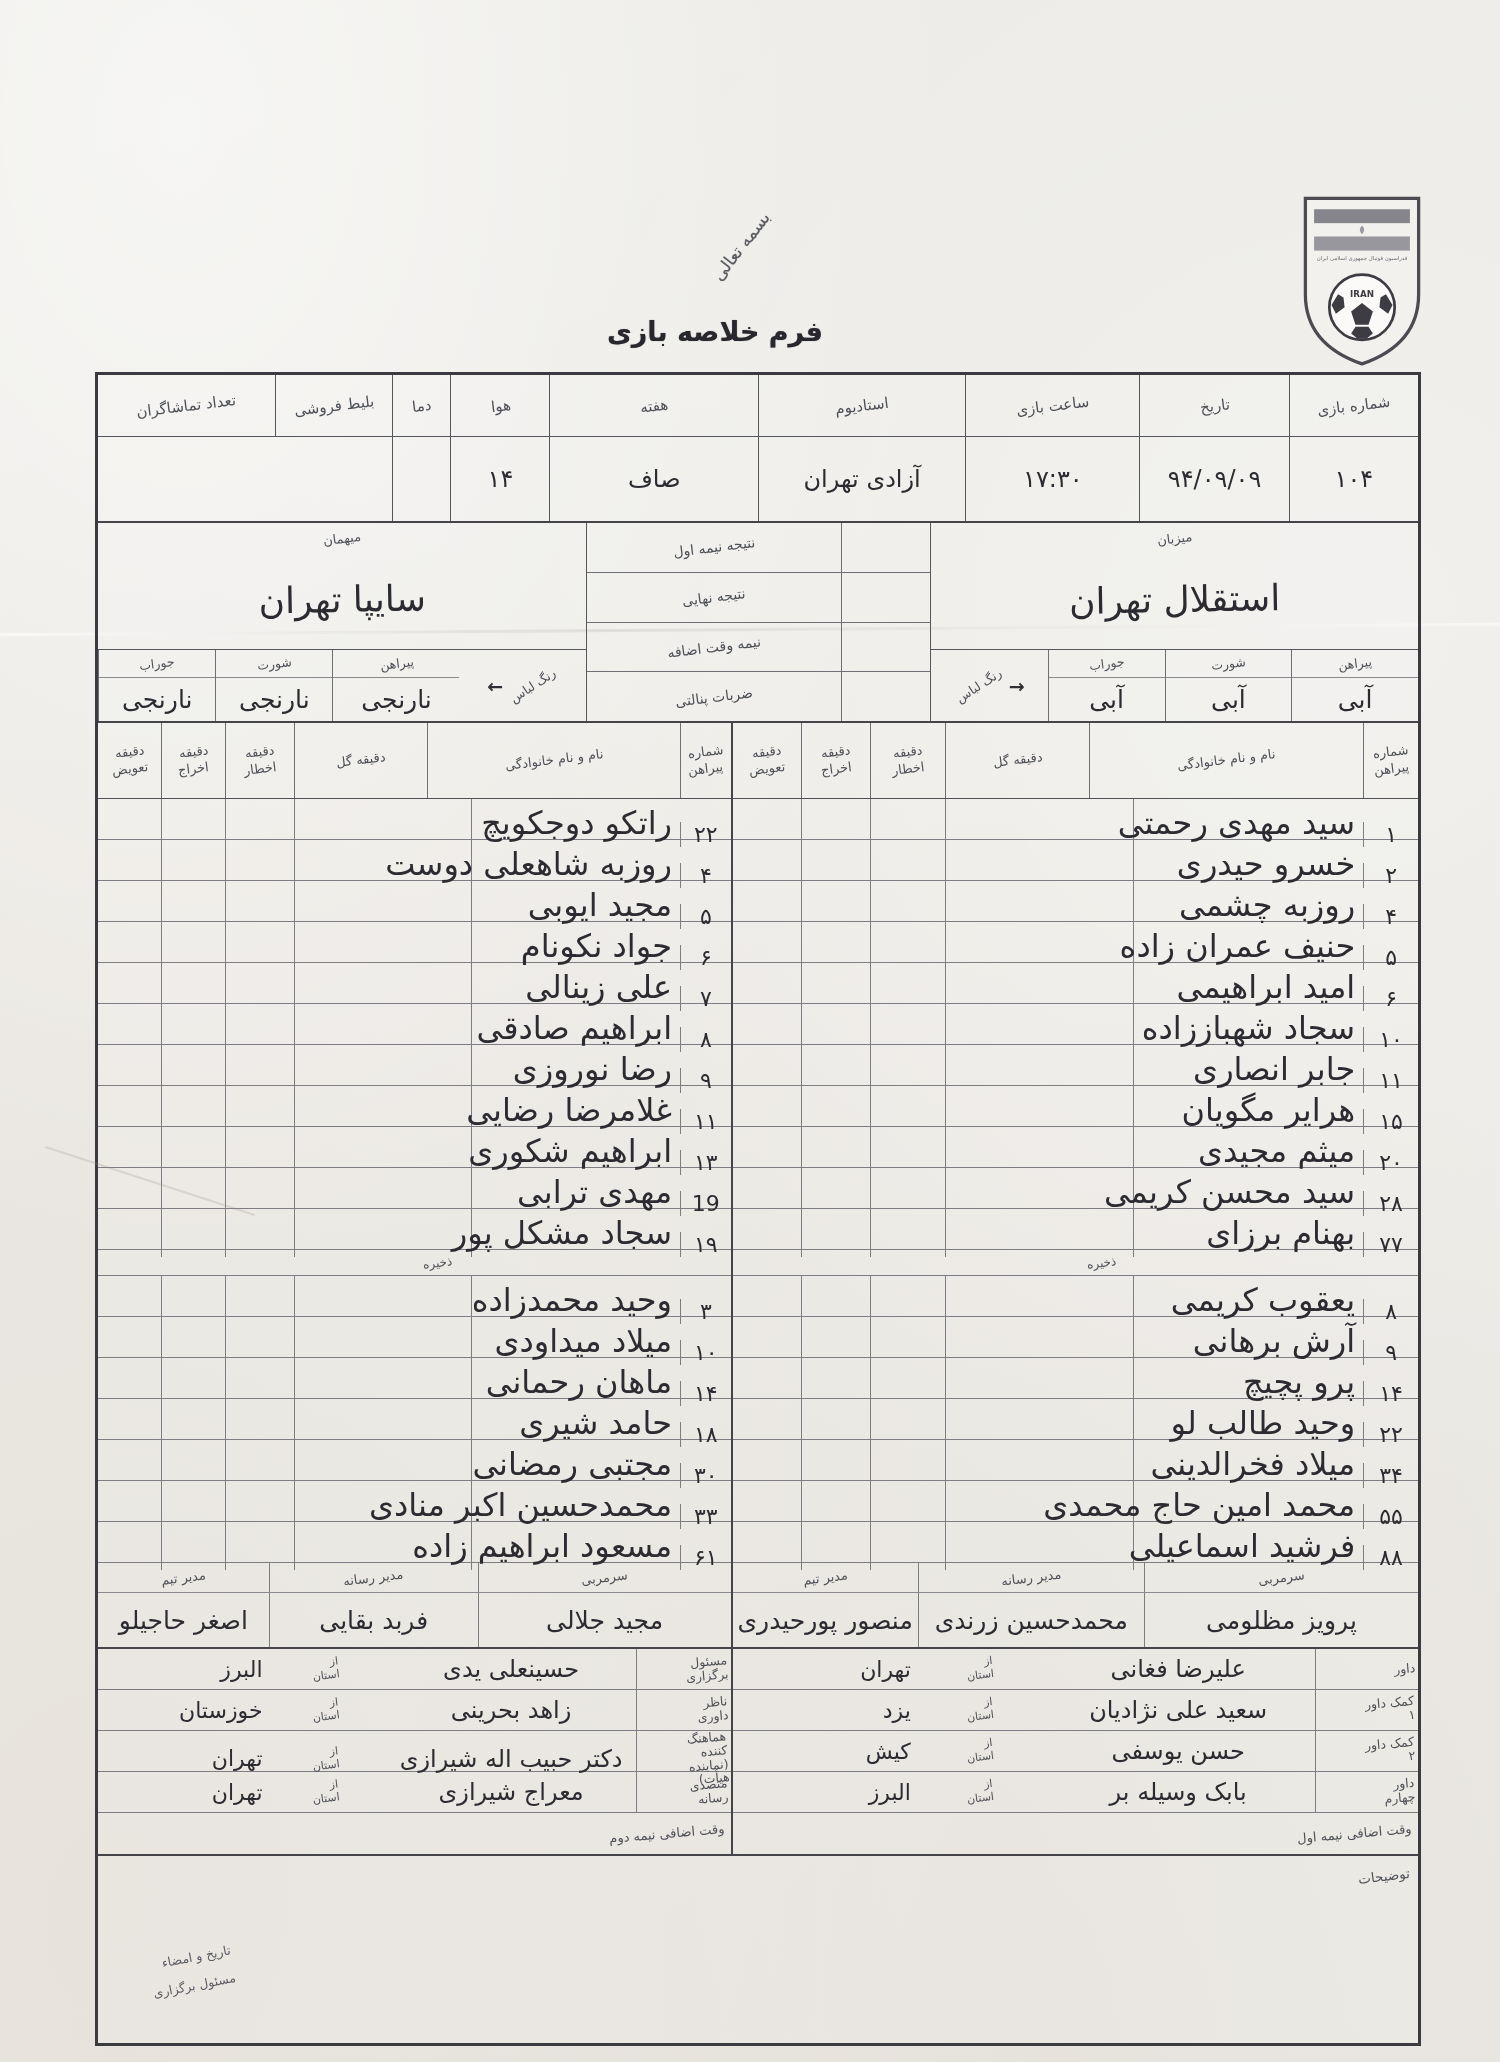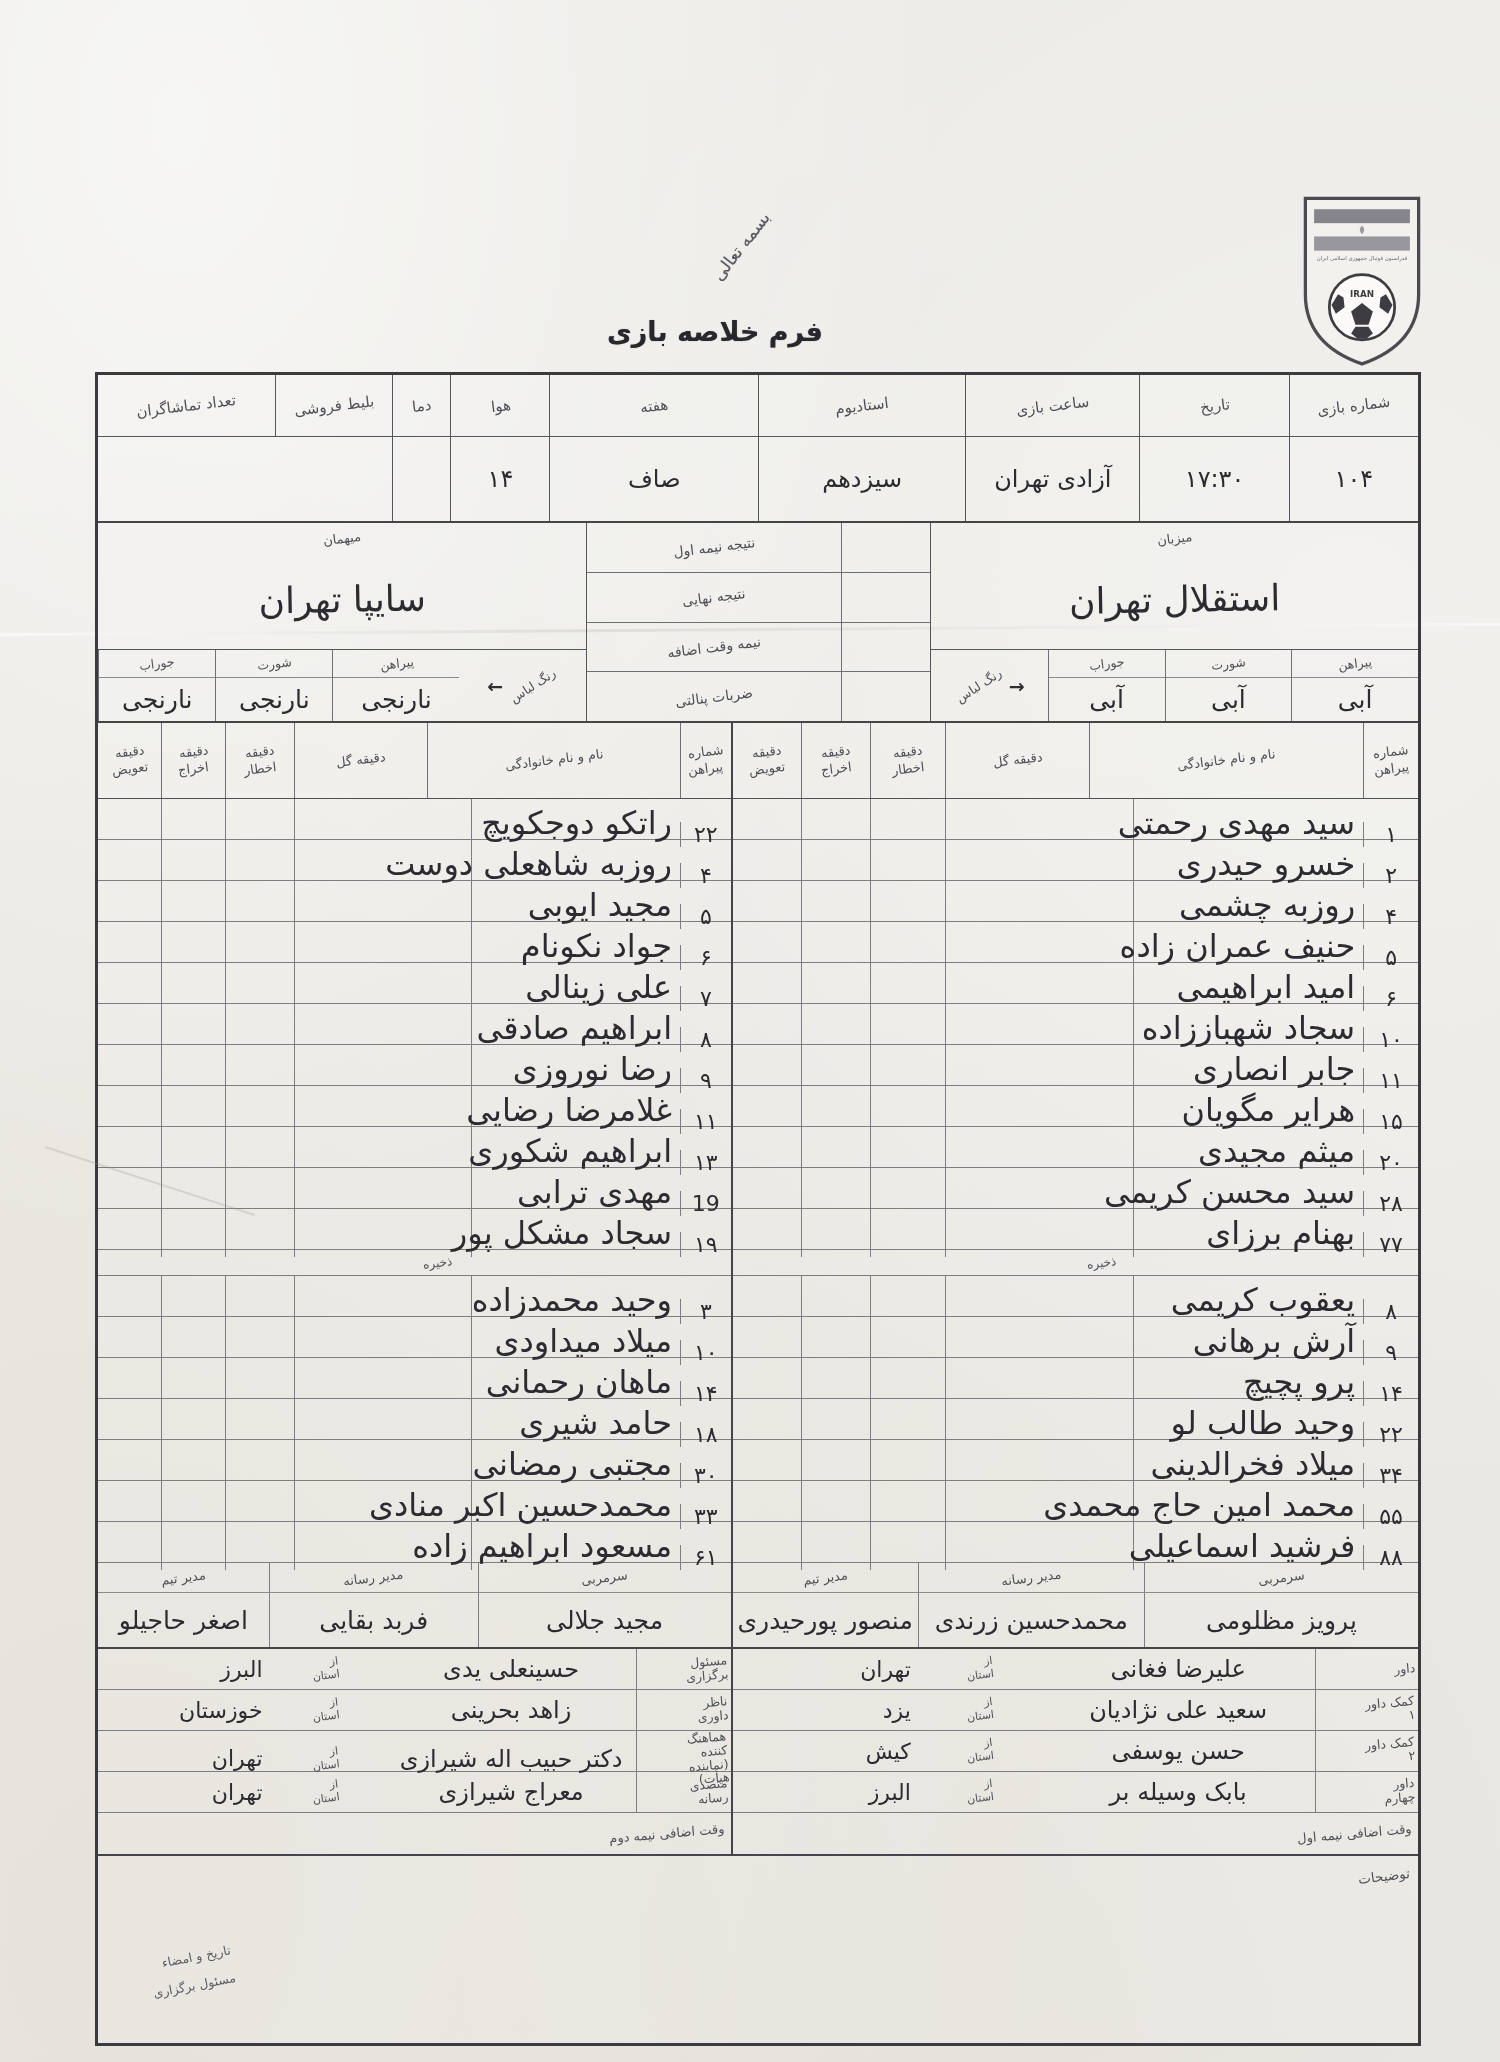--- a/index.html
+++ b/index.html
@@ -186,26 +186,26 @@
 
         <div class="ic lab">
           <span class="plabel">تعداد تماشاگران</span>
         </div>
       </div>
 
     <div class="grid info-row info-values">
 
         <div class="ic val hw">۱۰۴</div>
 
+        <div class="ic val hw">۹۴/۰۹/۰۹</div>
 
         <div class="ic val hw">۱۷:۳۰</div>
 
         <div class="ic val hw">آزادی تهران</div>
 
-        <div class="ic val hw">سیزدهم</div>
 
         <div class="ic val hw">صاف</div>
 
         <div class="ic val hw">۱۴</div>
 
         <div class="ic val hw"></div>
 
         <div class="ic val hw"></div>
       </div>
 

